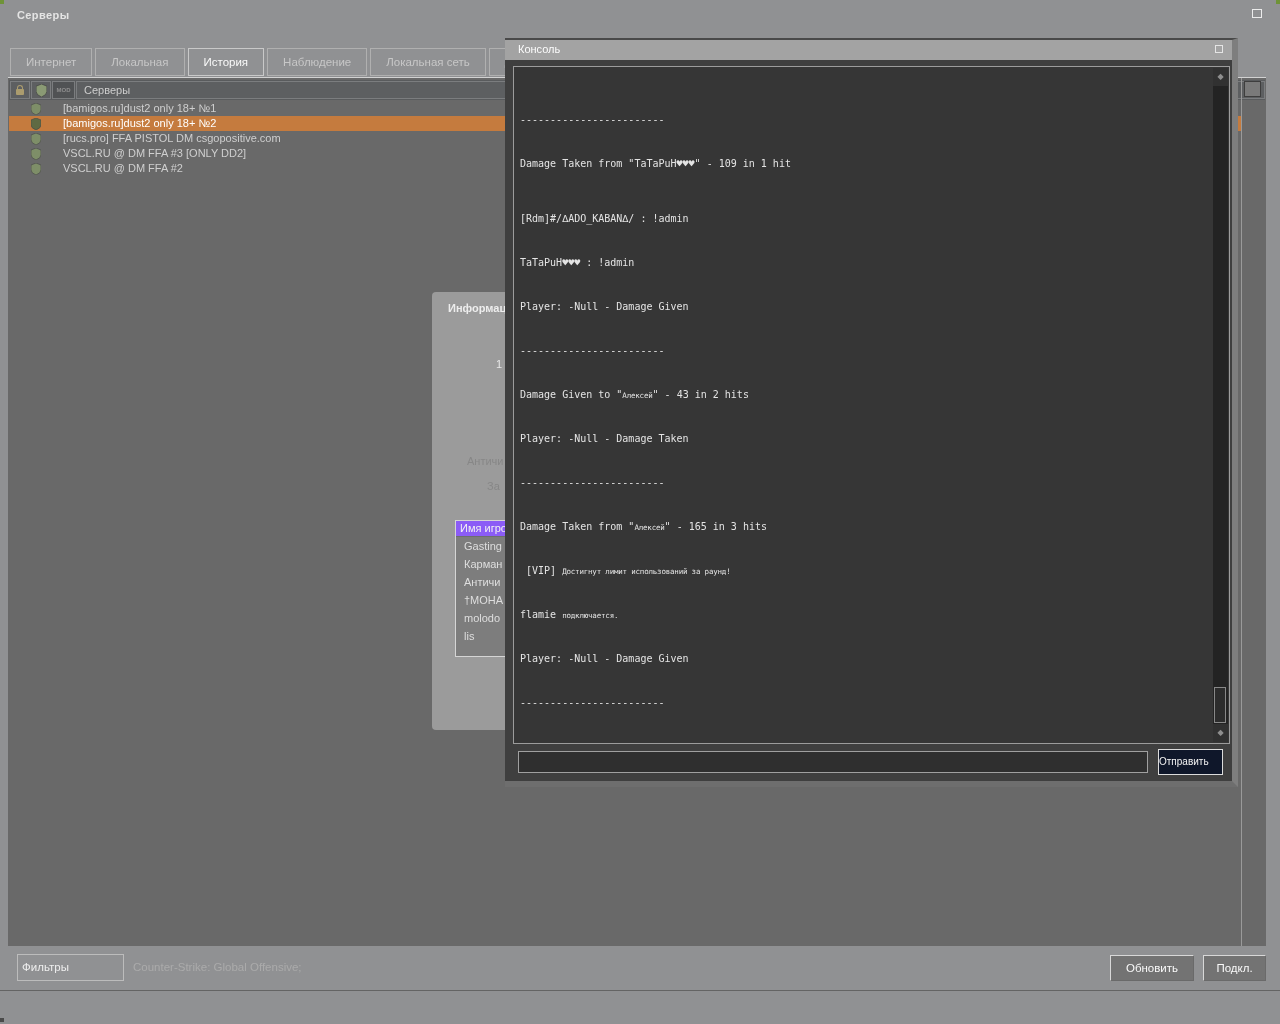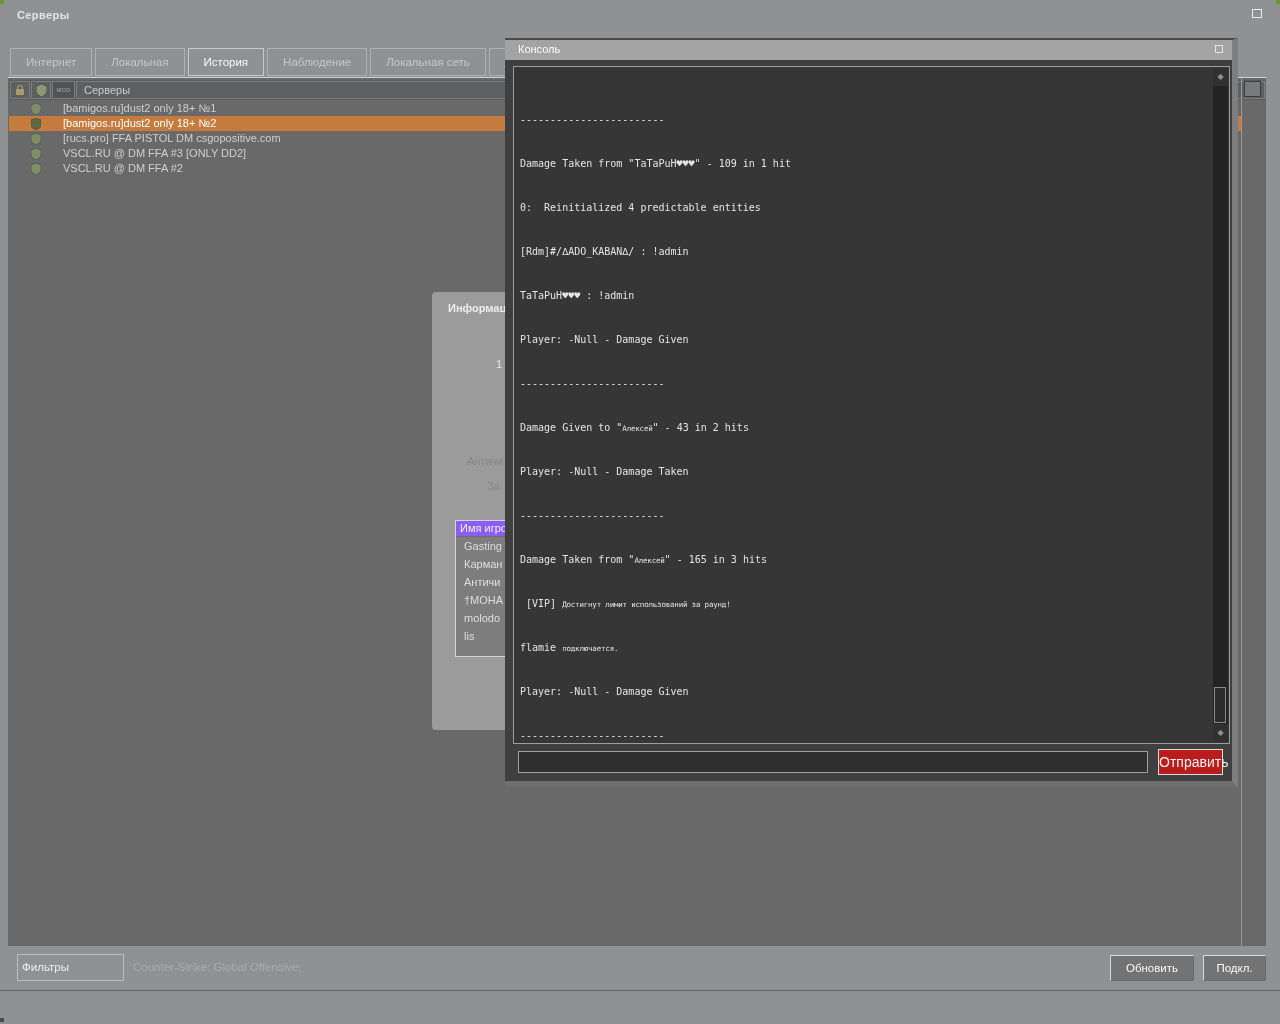--- a/index.html
+++ b/index.html
@@ -78,22 +78,22 @@
   .con-line .txt{display:inline;}
   .cyr{font-size:7.5px;letter-spacing:-0.2px;}
   .con-scroll{position:absolute;top:1px;right:1px;bottom:1px;width:15px;background:#232323;}
   .sb-btn{position:absolute;left:0;width:15px;height:18px;background:#313131;
     color:#8e8e8e;font-size:8px;text-align:center;line-height:18px;}
   .sb-up{top:0;}
   .sb-down{bottom:0;}
   .sb-thumb{position:absolute;left:1px;bottom:19px;width:12px;height:36px;border:1px solid #888;background:#2c2c2c;}
   .con-input{position:absolute;left:13px;top:711px;width:630px;height:22px;background:#2f2f2f;
     border:1px solid #a0a0a0;color:#dddddd;font-size:11px;padding:0 4px;outline:none;}
-  .con-send{position:absolute;left:653px;top:709px;width:65px;height:26px;background:#b91c1c;
-    border:1px solid #dcdcdc;color:#f2f2f2;font-size:14px;text-align:right;line-height:24px;}
+  .con-send{position:absolute;left:653px;top:709px;width:65px;height:26px;background:#0f172a;
+    border:1px solid #dcdcdc;color:#f2f2f2;font-size:10px;text-align:left;line-height:24px;}
 
   
   .footer-sep{position:absolute;left:0;top:990px;width:1280px;height:1px;background:#646464;}
   .filters-btn{position:absolute;left:17px;top:954px;width:107px;height:27px;border:1px solid #bcbcbc;
     color:#eeeeee;font-size:11.5px;line-height:25px;padding-left:4px;}
   .game-label{position:absolute;left:133px;top:961px;font-size:11.5px;color:#ababab;}
   .footer-btn{position:absolute;top:955px;height:26px;background:#737373;
     border-top:1px solid #d8d8d8;border-left:1px solid #d8d8d8;
     border-bottom:1px solid #6a6a6a;border-right:1px solid #6a6a6a;
     color:#fafafa;font-size:11.5px;text-align:center;line-height:24px;}
@@ -226,21 +226,20 @@
       <div class="con-box-icon"></div>
     </div>
     <div class="con-textarea">
       <div class="con-lines">
         
       
           <div class="con-line"><span class="txt">------------------------</span></div>
         
           <div class="con-line"><span class="txt">Damage Taken from "TaTaPuH♥♥♥" - 109 in 1 hit</span></div>
         
-          <div class="con-line"><span class="txt">0:  Reinitialized 4 predictable entities</span></div>
         
           <div class="con-line"><span class="txt">[Rdm]#/∆ADO_KABAN∆/ : !admin</span></div>
         
           <div class="con-line"><span class="txt">TaTaPuH♥♥♥ : !admin</span></div>
         
           <div class="con-line"><span class="txt">Player: -Null - Damage Given</span></div>
         
           <div class="con-line"><span class="txt">------------------------</span></div>
         
           <div class="con-line"><span class="txt">Damage Given to "<span class="cyr">Алексей</span>" - 43 in 2 hits</span></div>

